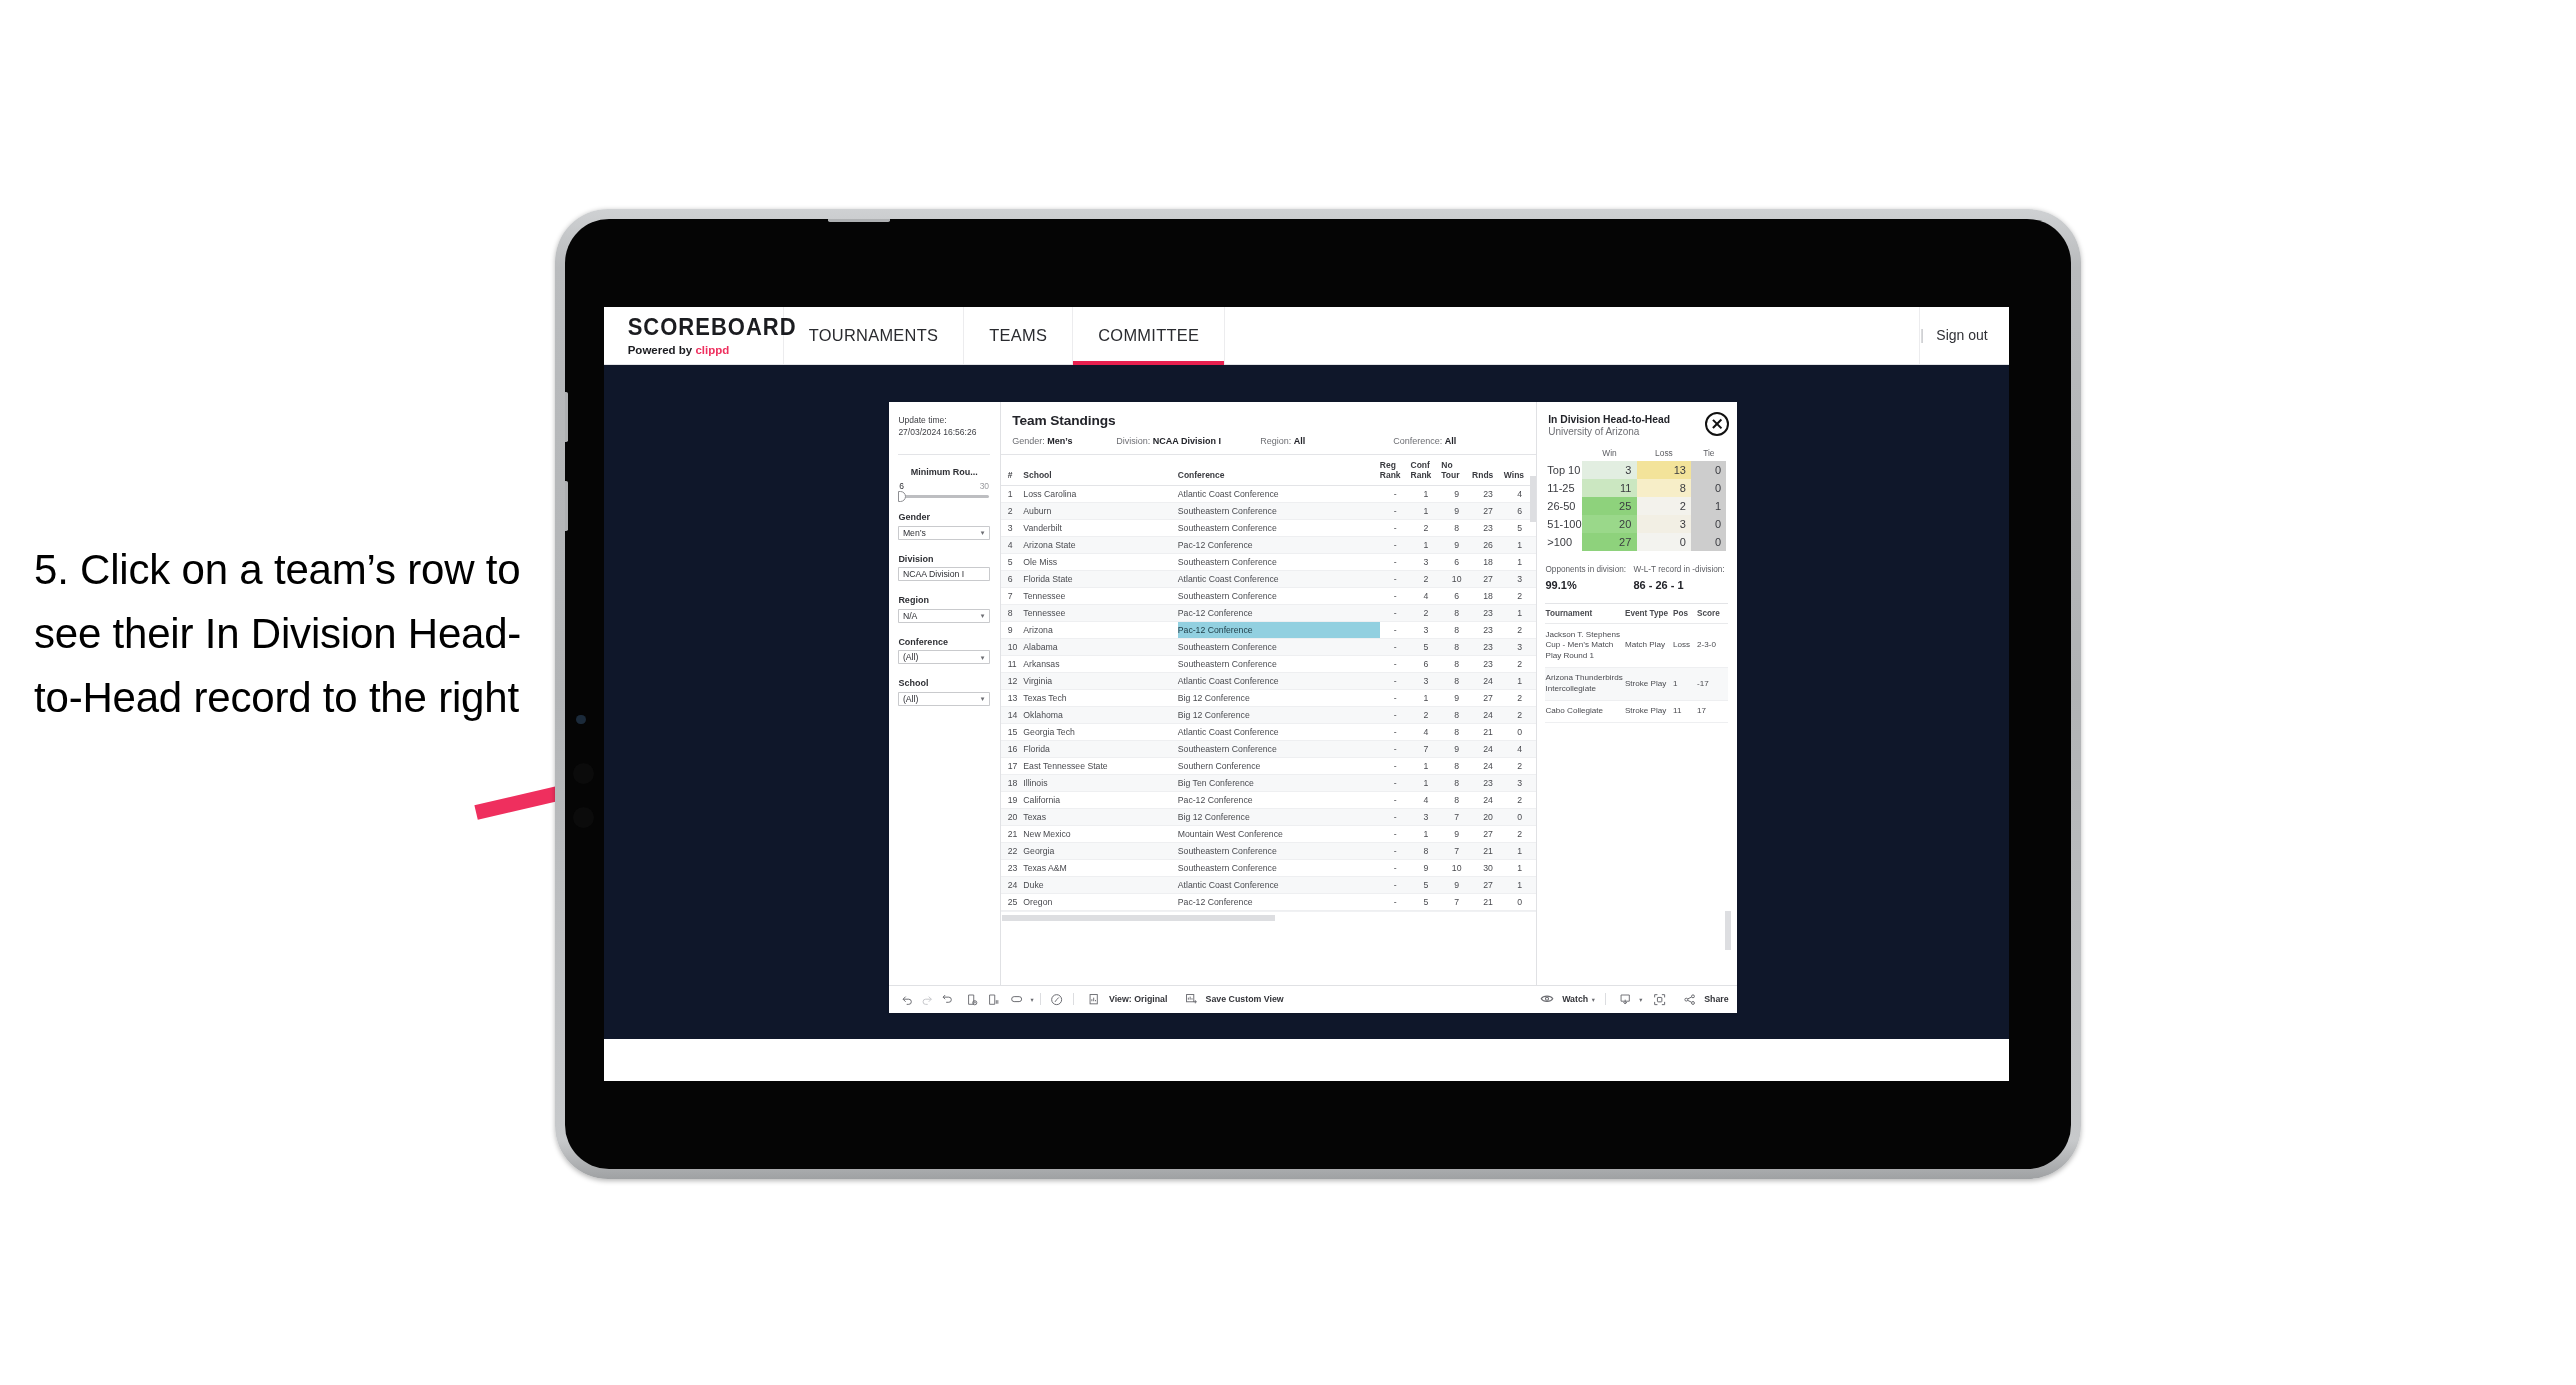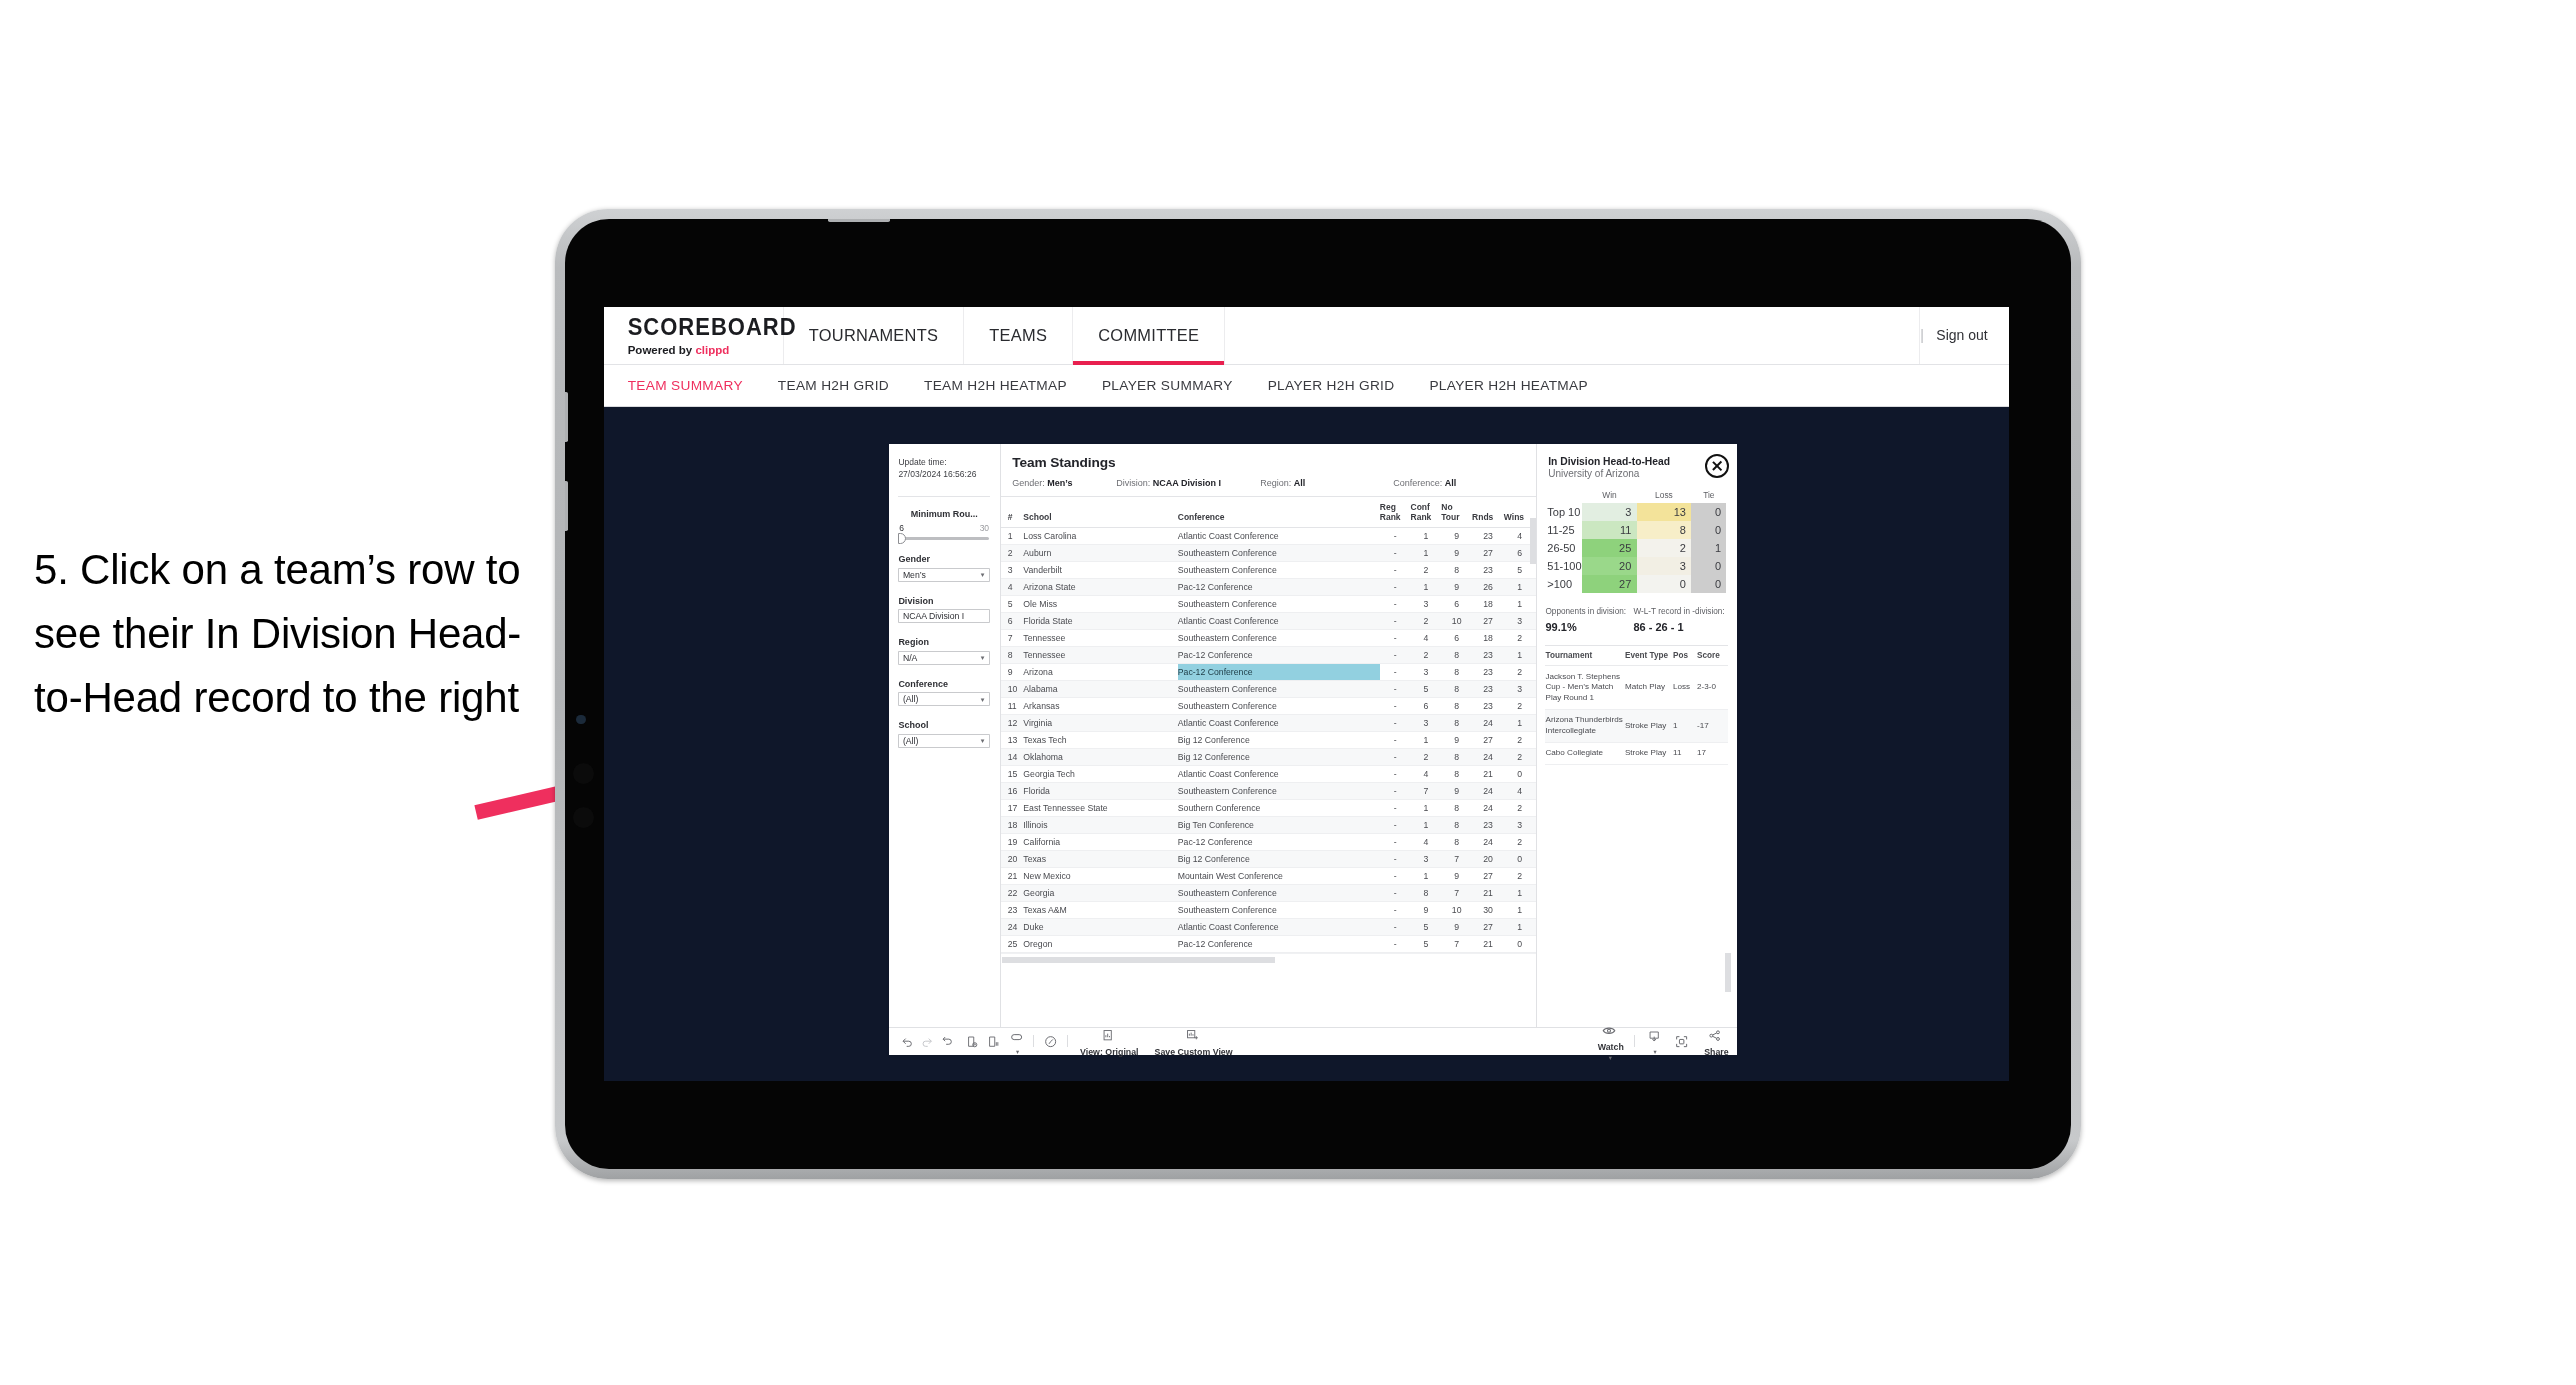--- a/index.html
+++ b/index.html
@@ -174,21 +174,21 @@
   
   #toolbar {
     height:28px; border-top:0.9px solid #e0e1e4; background:#fff;
     display:flex; align-items:center; padding:0 8px; font-size:8.8px; color:#44454a;
   }
   .tb { display:flex; align-items:center; justify-content:center; cursor:pointer; }
   .tbicon { width:20.4px; height:19.5px; display:flex; align-items:center; justify-content:center; color:#6a6b70; }
   .tbsep { width:0.9px; height:11.5px; background:#dcdde0; margin:0 6.2px; }
   .tblabel { font-weight:700; color:#34353a; font-size:8.8px; margin-left:2.7px; }
   .tbgap { flex:1; }
-  .tbgroup { display:flex; align-items:center; gap:1.8px; cursor:pointer;flex-direction:column; }
+  .tbgroup { display:flex; align-items:center; gap:1.8px; cursor:pointer; }
   .mini-caret { font-size:6.2px; color:#6a6b70; margin-left:1.8px; }
 </style>
 </head>
 <body>
 
 <div id="stage">
 
   <div id="annotation">5. Click on a team’s row to see their In Division Head-to-Head record to the right</div>
 
   <svg id="arrow-svg" viewBox="0 0 620 200">
@@ -218,28 +218,20 @@
           <div class="topitem">TOURNAMENTS</div>
           <div class="topitem">TEAMS</div>
           <div class="topitem active">COMMITTEE</div>
           <div id="topspacer"></div>
           <div id="signout-wrap">
             <span class="bar">|</span>
             <span id="signout">Sign out</span>
           </div>
         </div>
 
-        <div id="subnav">
-          <div class="subitem active">TEAM SUMMARY</div>
-          <div class="subitem">TEAM H2H GRID</div>
-          <div class="subitem">TEAM H2H HEATMAP</div>
-          <div class="subitem">PLAYER SUMMARY</div>
-          <div class="subitem">PLAYER H2H GRID</div>
-          <div class="subitem">PLAYER H2H HEATMAP</div>
-        </div>
 
         <div id="workspace">
           <div id="viz">
             <div id="viz-body">
 
               <div id="filters">
                 <div id="update-time">
                   <div>Update time:</div>
                   <div>27/03/2024 16:56:26</div>
                 </div>

